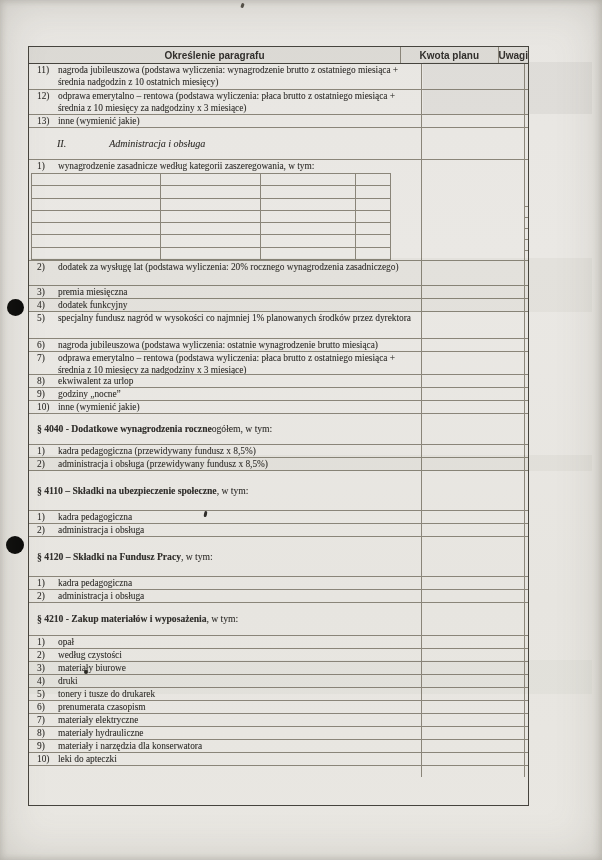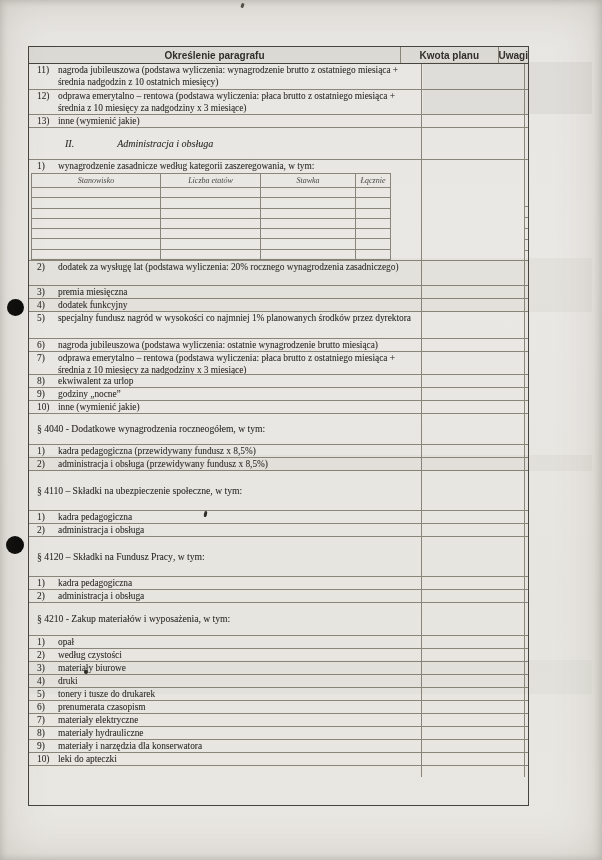--- a/index.html
+++ b/index.html
@@ -36,24 +36,24 @@
   .c-amt{width:103px;border-right:1px solid var(--line);position:relative;}
   .c-uwg{flex:1;position:relative;}
   .th.c-par,.th.c-amt,.th.c-uwg{padding:0;}
   .row{display:flex;border-bottom:1px solid var(--line);box-sizing:border-box;overflow:hidden;}
   .row:last-child{border-bottom:none;}
   .row{font-size:9.3px;line-height:11.6px;}
   .line{display:flex;}
   .num{width:21px;flex:none;}
   .txt{flex:1;padding-right:8px;}
   .section .c-par{display:flex;align-items:center;padding-top:0;}
-  .secb{font-weight:normal;font-size:9.6px;}
+  .secb{font-weight:bold;font-size:9.6px;}
   .secr{font-size:9.6px;}
   .roman .c-par{display:flex;align-items:center;padding-top:0;font-style:italic;font-size:10px;}
-  .rnum{margin-left:28px;font-family:Liberation Serif, serif;}
+  .rnum{margin-left:20px;font-family:Liberation Serif, serif;}
   .rtxt{margin-left:43px;}
   .inner{
     position:absolute;left:2px;top:13px;bottom:0;width:360px;
     border:1px solid var(--line);border-bottom:none;box-sizing:border-box;
     display:flex;flex-direction:column;font-size:8px;line-height:9px;
   }
   .irow{display:flex;border-bottom:1px solid var(--line);flex:1;}
   .irow.ihead{flex:none;height:13px;}
   .icell{box-sizing:border-box;border-right:1px solid var(--line);}
   .ic0{width:129px;}.ic1{width:100px;}.ic2{width:95px;}.ic3{flex:1;border-right:none;}
@@ -123,26 +123,20 @@
           <div class="cell c-amt"></div>
           <div class="cell c-uwg"></div>
         </div>
         <div class="row subtable" style="height: 101px;">
           <div class="cell c-par">
             <div class="line">
               <span class="num">1)</span>
               <span class="txt">wynagrodzenie zasadnicze według kategorii zaszeregowania, w tym:</span>
             </div>
             <div class="inner">
-              <div class="irow ihead">
-                <div class="icell ic0">Stanowisko</div>
-                <div class="icell ic1">Liczba etatów</div>
-                <div class="icell ic2">Stawka</div>
-                <div class="icell ic3">Łącznie</div>
-              </div>
               <div class="irow">
                 <div class="icell ic0"></div>
                 <div class="icell ic1"></div>
                 <div class="icell ic2"></div>
                 <div class="icell ic3"></div>
               </div>
               <div class="irow">
                 <div class="icell ic0"></div>
                 <div class="icell ic1"></div>
                 <div class="icell ic2"></div>

